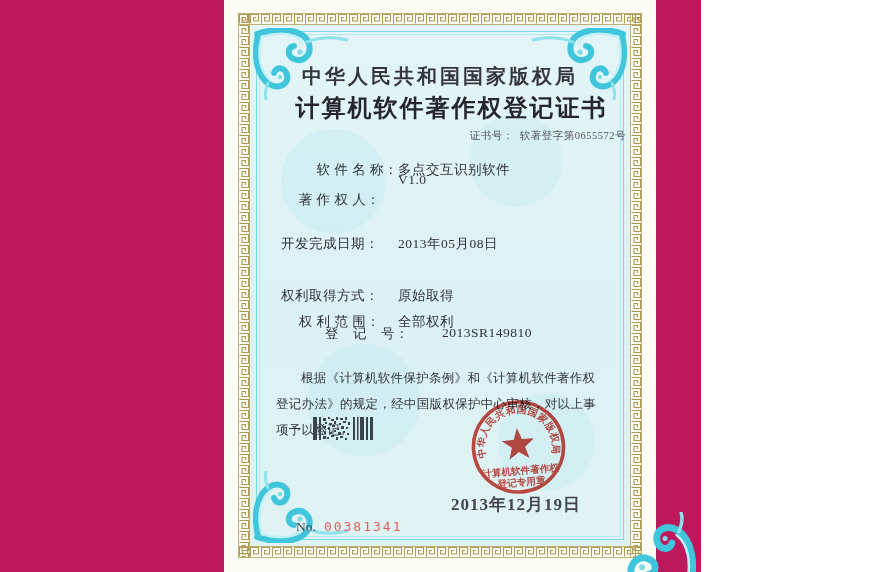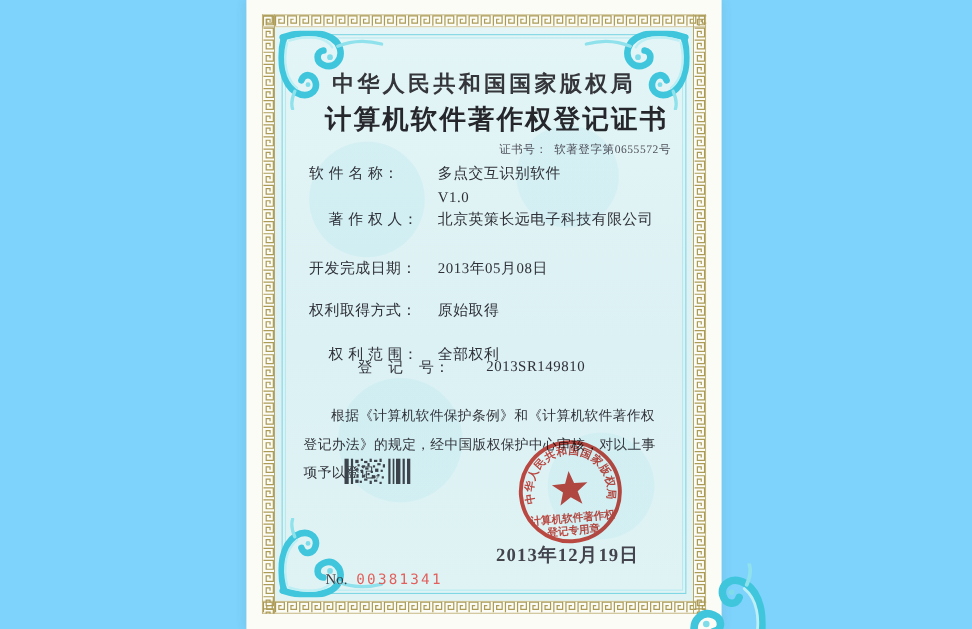--- a/index.html
+++ b/index.html
@@ -1,18 +1,18 @@
 <!DOCTYPE html>
 <html><head>
 <meta charset="utf-8">
 <style>
   * { margin:0; padding:0; box-sizing:border-box; }
   body { background:#ffffff; font-family:"Liberation Serif","DejaVu Serif",serif; }
 
-  .photo { position:relative; width:884px; height:572px; background:#7dd3fc; overflow:hidden; }
+  .photo { position:relative; width:701px; height:572px; background:#be185d; overflow:hidden; }
 
   .cert { position:absolute; left:224px; top:0; width:432px; height:572px;
           background:#fcfcf6; box-shadow:0 0 10px rgba(60,70,70,.12); }
 
   .frame { position:absolute; left:14px; top:13px; width:404px; height:545px; }
 
   .gk { position:absolute; display:block; }
   .gk-top    { left:0;    top:0; }
   .gk-bottom { left:0;    top:533px; }
   .gk-left   { left:12px; top:0; transform:rotate(90deg); transform-origin:0 0; }
@@ -33,29 +33,29 @@
   .orn { position:absolute; width:96px; height:72px; }
   .orn-tl { left:3px;  top:3px; }
   .orn-tr { right:3px; top:3px;    transform:scaleX(-1); }
   .orn-bl { left:3px;  bottom:3px; transform:scaleY(-1); }
   .orn-br { right:3px; bottom:3px; transform:scale(-1,-1) scale(1.15); transform-origin:80% 80%; }
 
   .authority { position:absolute; left:0; top:38px; width:100%; text-align:center;
     font-size:20px; font-weight:bold; letter-spacing:3px; color:#35363b; }
   .title { position:absolute; left:0; top:67px; width:100%; text-align:center;
     font-size:24px; font-weight:bold; letter-spacing:2px; color:#26272c;padding-left:23px; }
-  .certno { position:absolute; top:104px; right:20px; font-size:10.5px; color:#50525c; letter-spacing:.5px;text-align:center; }
+  .certno { position:absolute; top:104px; right:4px; font-size:10.5px; color:#50525c; letter-spacing:.5px;text-align:center; }
   .certno b { font-weight:normal; margin-right:6px; }
 
   .fl { position:absolute; left:31px; display:flex; font-size:13.5px; color:#2f3138; letter-spacing:.5px; }
   .fl .lab { width:117px; flex:none; }
   .fl .val { }
-  .fl-1 { top:124px; } .fl-1b { top:147px; padding-left:117px;align-items:flex-end; }
+  .fl-1 { top:136px;text-align:right; } .fl-1b { top:147px; padding-left:117px;align-items:flex-end; }
   .fl-2 { top:166px;text-align:center; }
-  .fl-3 { top:210px; } .fl-4 { top:236px; } .fl-5 { top:248px; }
+  .fl-3 { top:210px; } .fl-4 { top:236px; } .fl-5 { top:262px; }
   .fl-6 { top:288px;text-align:center; } .fl-7 { top:300px;margin-left:44px; }
 
   .statement { position:absolute; left:26px; top:340px; width:332px;
     font-size:12.5px; line-height:26px; color:#32343b; letter-spacing:.3px; text-indent:2em; }
 
   .barcode { position:absolute; left:63px; top:391px; }
 
   .seal { position:absolute; left:208px; top:367px; width:122px; height:122px;
     mix-blend-mode:multiply; opacity:.92; transform:rotate(-5deg); z-index:3; }
   .sealdate { position:absolute; left:201px; top:468px; font-size:17px; font-weight:bold;
@@ -306,21 +306,20 @@
 
         <div class="fl fl-1">
           <span class="lab">软 件 名 称：</span>
           <span class="val">多点交互识别软件</span>
         </div>
         <div class="fl fl-1b">
           <span class="val">V1.0</span>
         </div>
         <div class="fl fl-2">
           <span class="lab">著 作 权 人：</span>
-          <span class="val">北京英策长远电子科技有限公司</span>
         </div>
         <div class="fl fl-3">
           <span class="lab">开发完成日期：</span>
           <span class="val">2013年05月08日</span>
         </div>
         <div class="fl fl-5">
           <span class="lab">权利取得方式：</span>
           <span class="val">原始取得</span>
         </div>
         <div class="fl fl-6">

